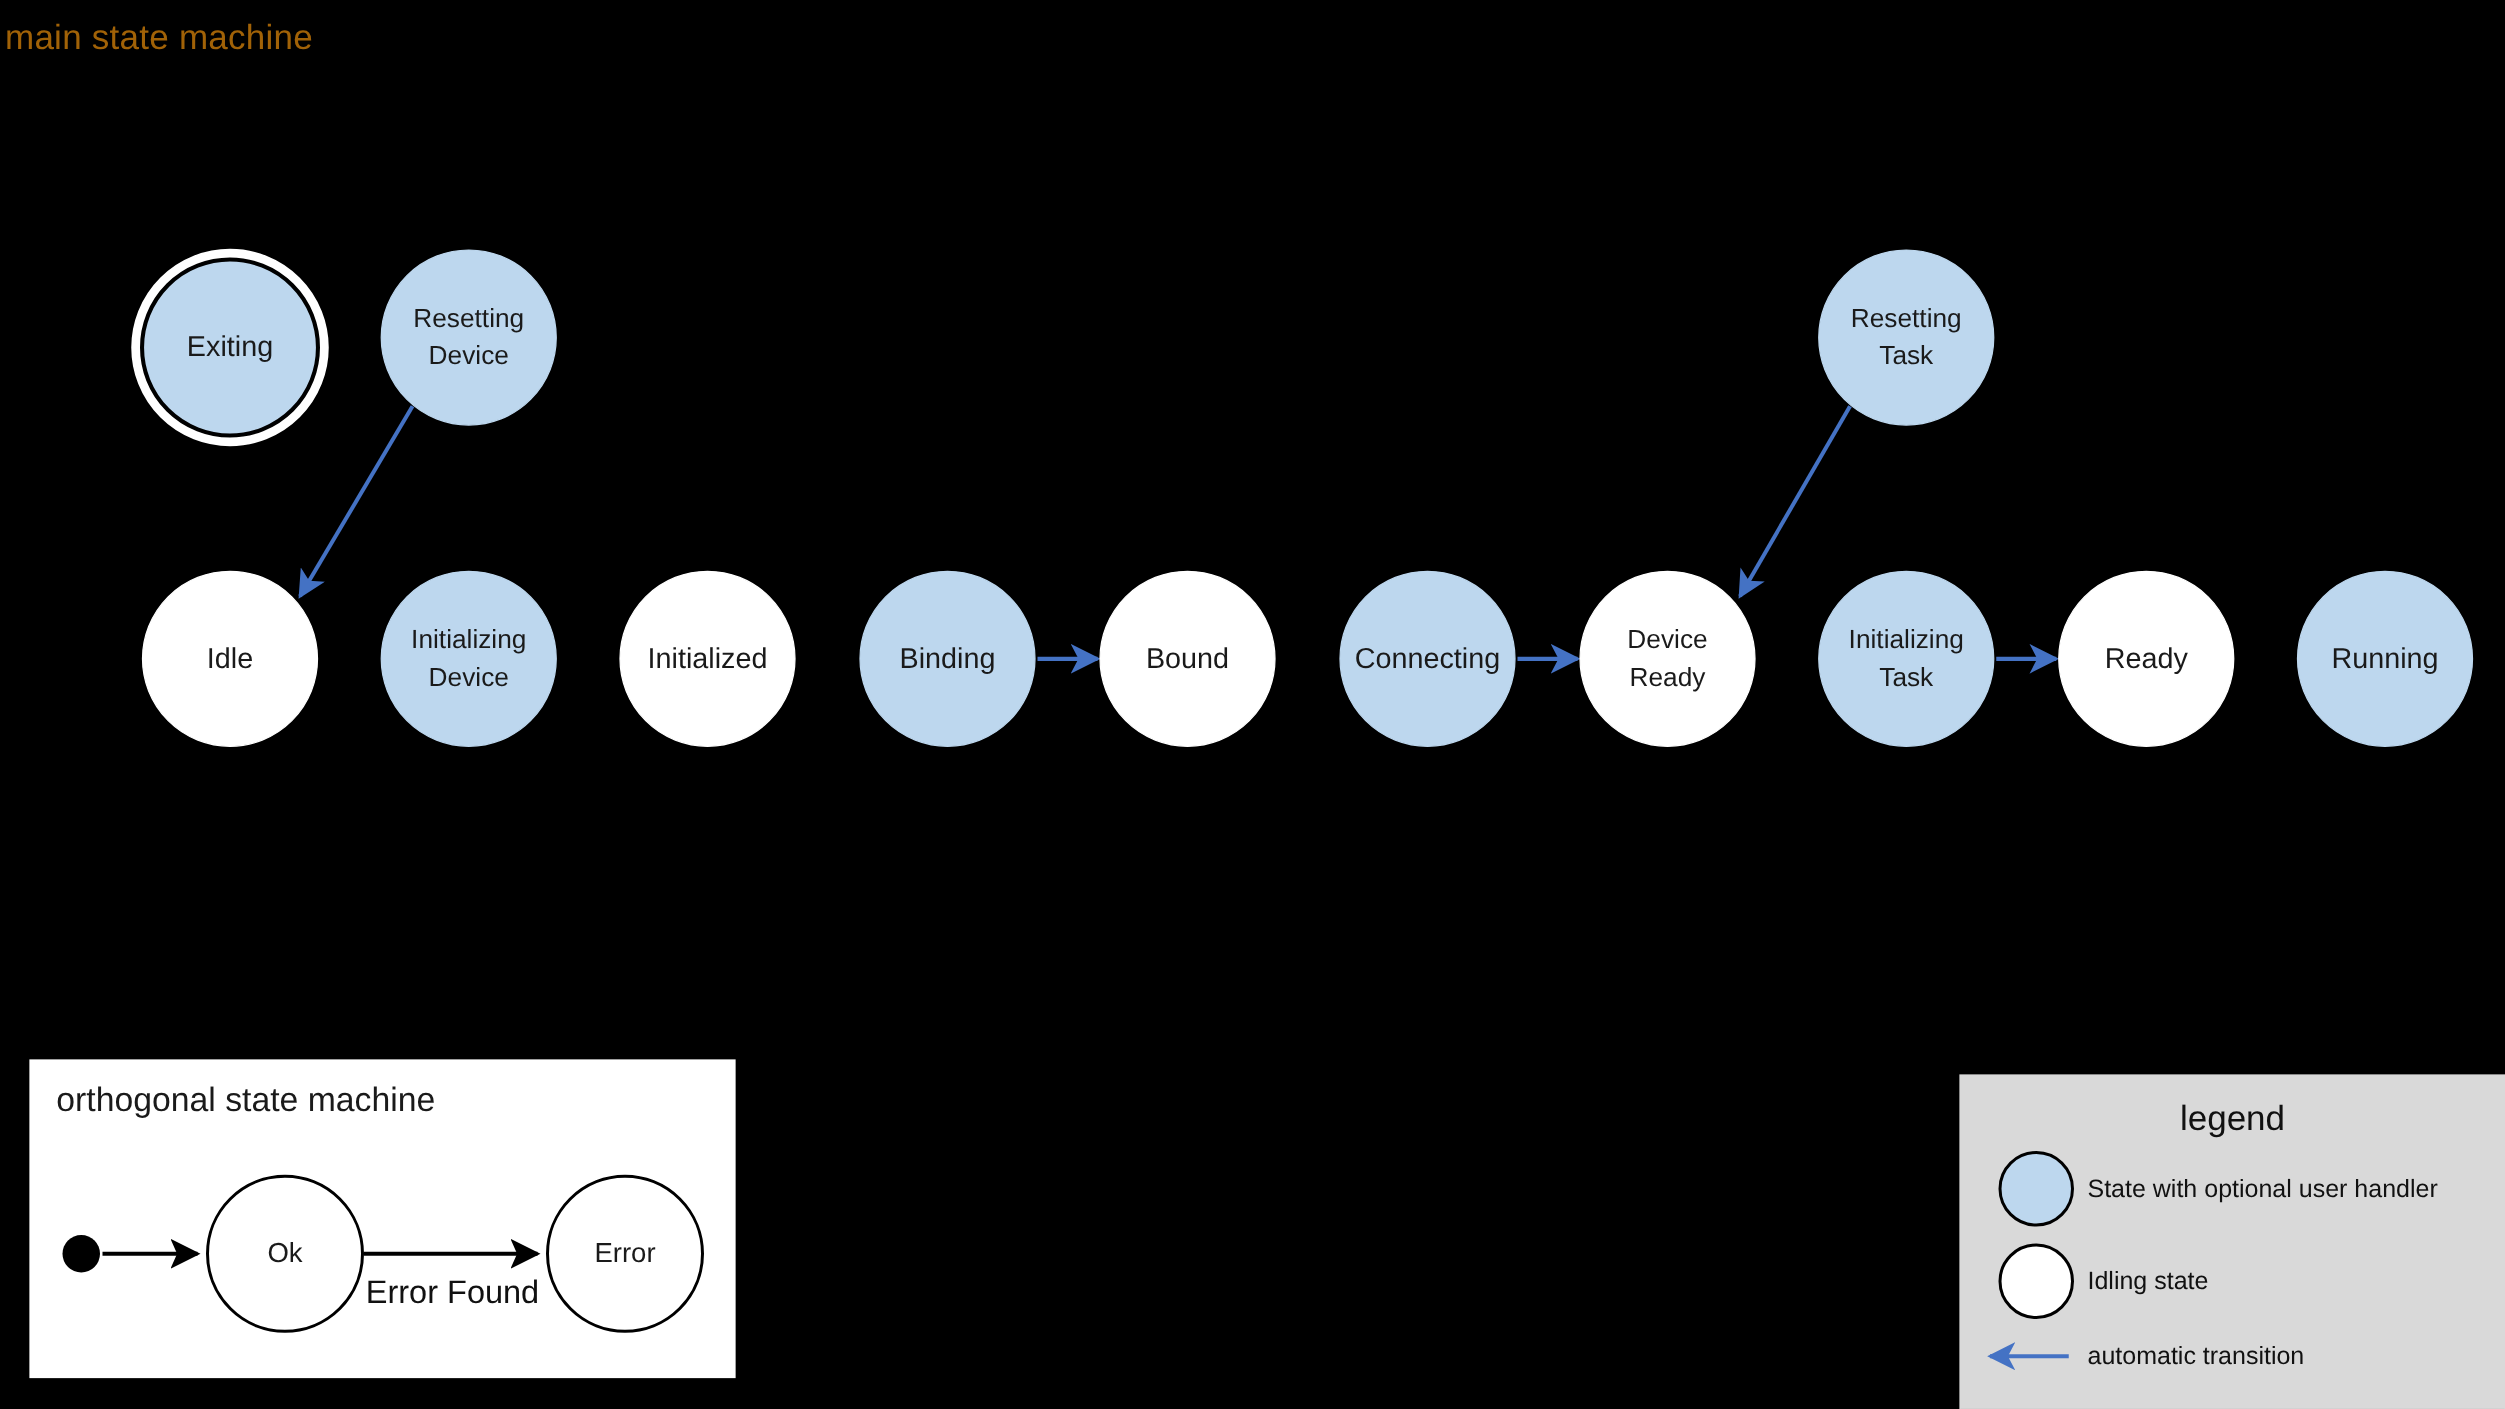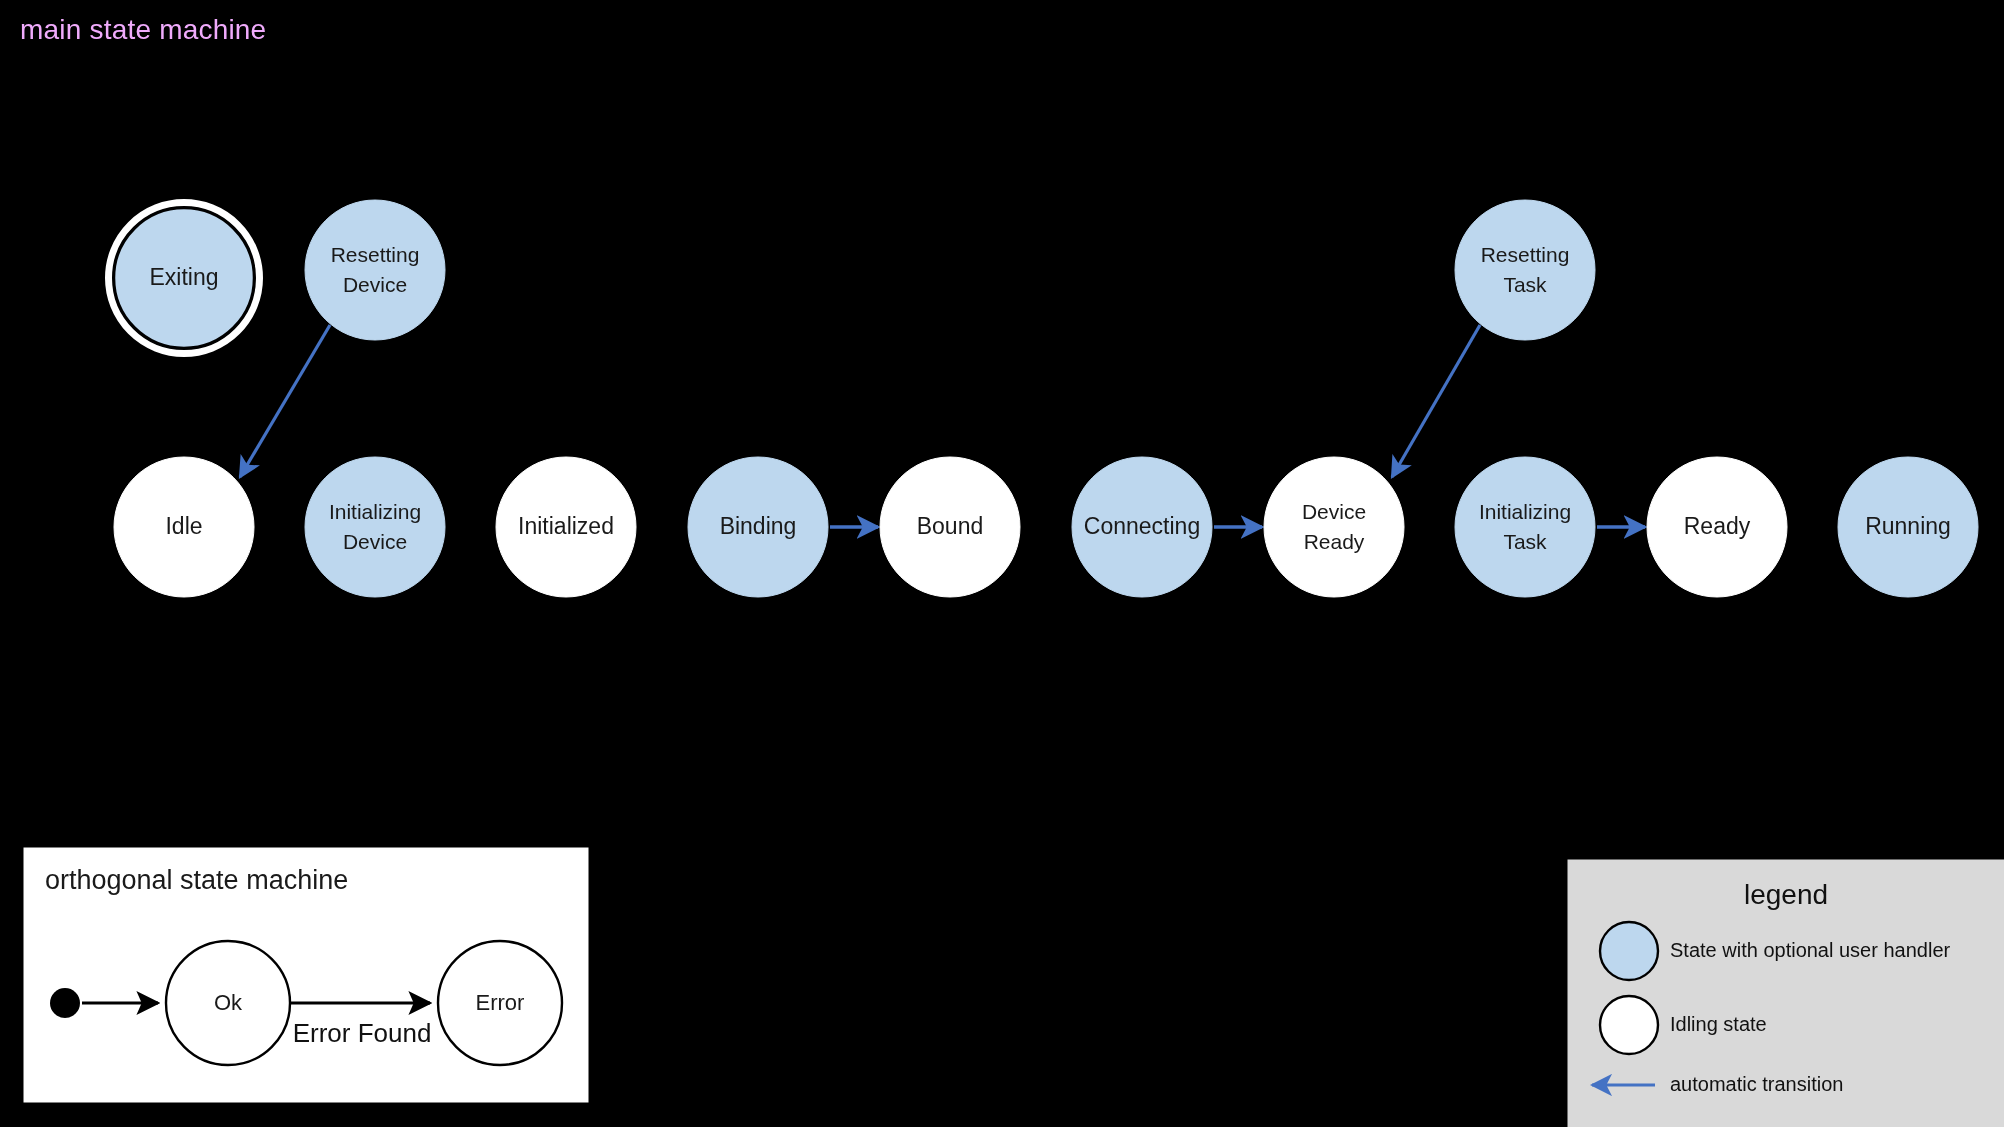--- a/index.html
+++ b/index.html
@@ -20,23 +20,23 @@
     position: absolute;
     left: 0;
     top: 0;
     width: 2004px;
     height: 1127px;
   }
 
   
   .diagram-title {
     position: absolute;
-    left: 20px;
+    left: 4px;
     top: 13px;
-    color: #f0abfc;
+    color: #a16207;
     font-size: 28px;
     line-height: 34px;
     letter-spacing: 0.2px;
     white-space: nowrap;
   }
 
   
   svg.layer {
     position: absolute;
     left: 0;

